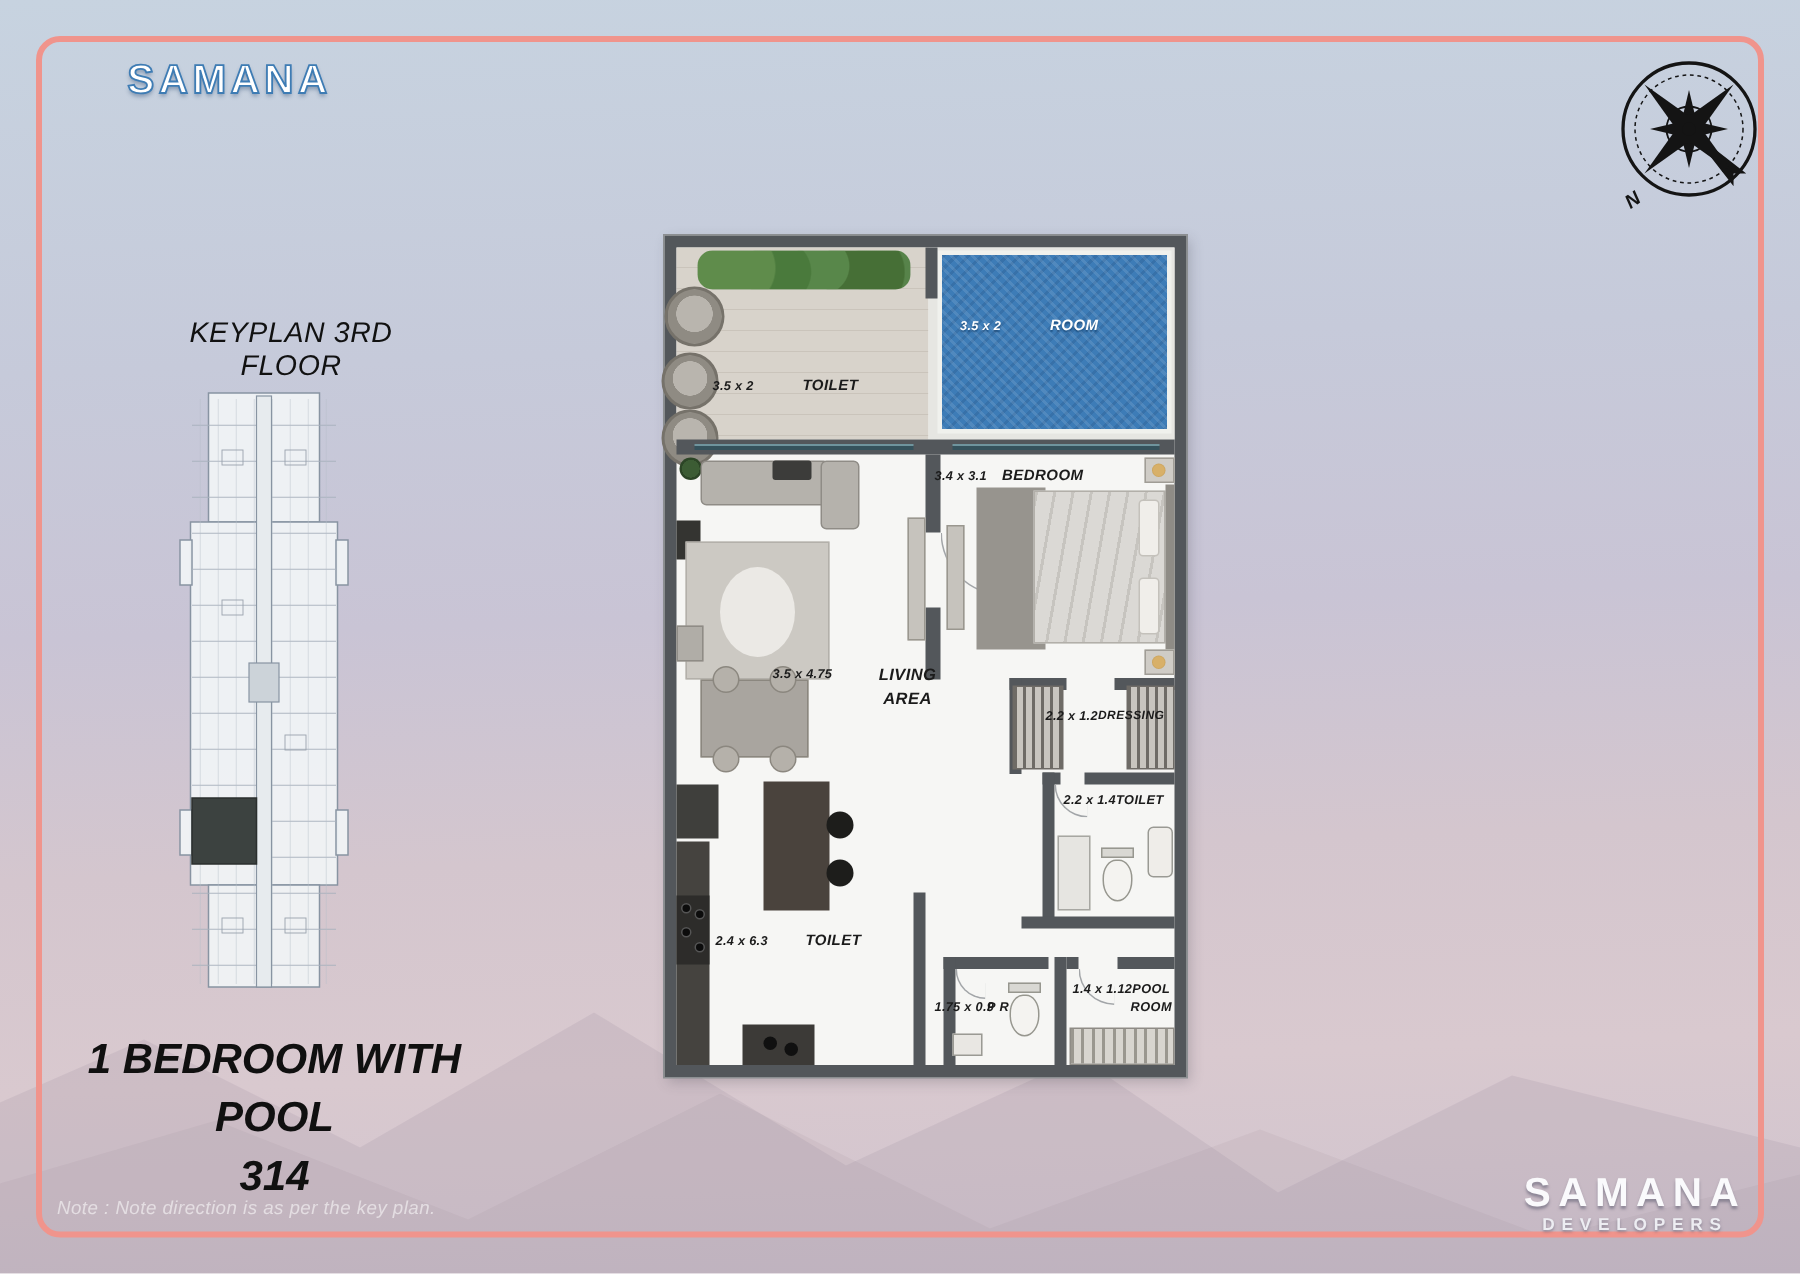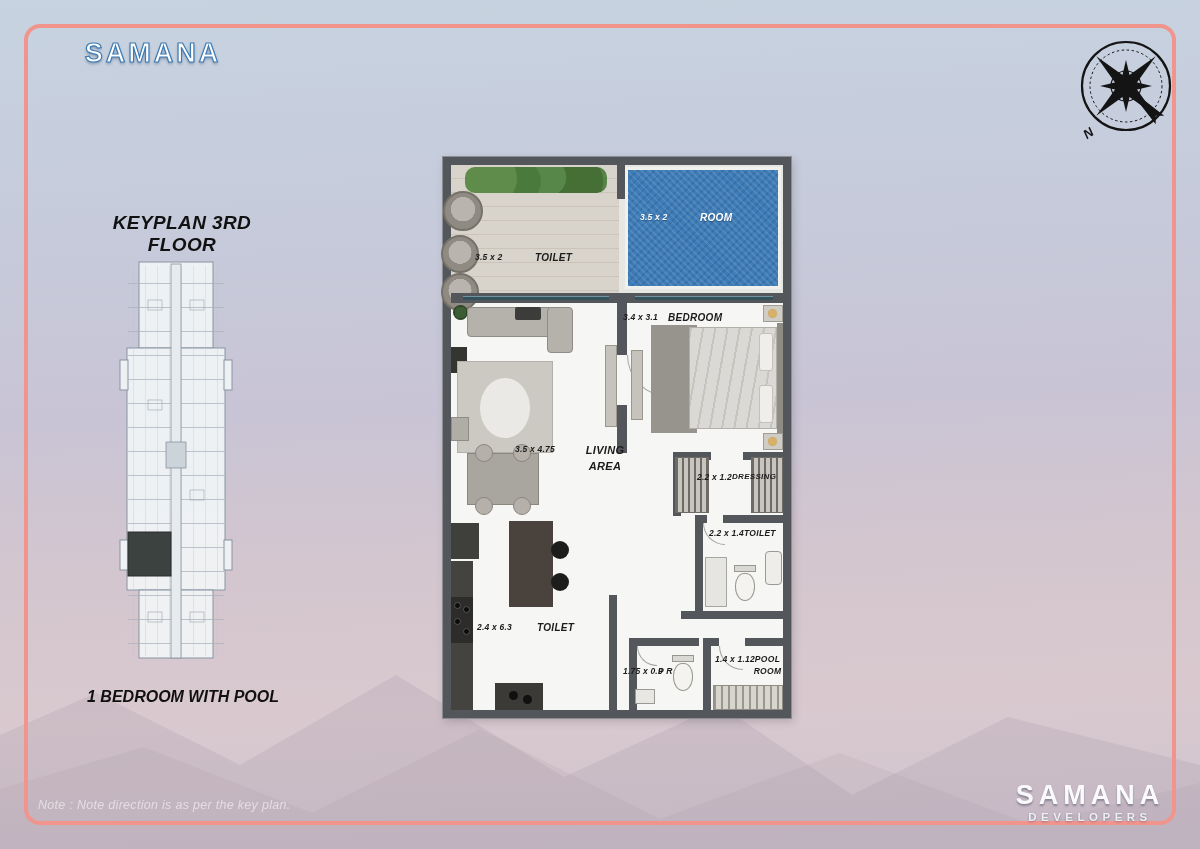--- a/index.html
+++ b/index.html
@@ -24,27 +24,27 @@
   .logo-top{font-weight:700;font-size:27px;letter-spacing:3px;color:#ffffff;
     -webkit-text-stroke:1.2px #3e7cb4;text-shadow:0 2px 3px rgba(40,70,110,.45);}
   .logo-bottom{margin-top:-7px;font-weight:700;font-size:40px;letter-spacing:0px;color:#2e73b2;
     font-family:"Liberation Serif",serif;font-style:italic;
     text-shadow:1px 2px 2px rgba(30,60,100,.35);}
 
   
   .compass{position:absolute;left:1076px;top:38px;width:100px;height:104px;}
 
   
-  .keyplan-title{position:absolute;left:82px;top:212px;width:200px;text-align:center;
-    font-style:italic;font-weight:700;font-size:19px;color:#111;letter-spacing:.4px;}
+  .keyplan-title{position:absolute;left:94px;top:212px;width:200px;text-align:center;
+    font-style:italic;font-weight:400;font-size:19px;color:#111;letter-spacing:.4px;}
   .keyplan-svg{position:absolute;left:110px;top:260px;width:132px;height:404px;}
 
   
   .unit-title{position:absolute;left:48px;top:686px;width:270px;text-align:center;
-    font-style:italic;font-weight:800;font-size:16px;color:#101010;line-height:1.4;}
+    font-style:italic;font-weight:800;font-size:28px;color:#101010;line-height:1.4;}
 
   
   .note{position:absolute;left:38px;top:798px;font-style:italic;font-size:12.5px;
     color:rgba(255,255,255,.55);letter-spacing:.3px;}
 
   
   .developer{position:absolute;left:1010px;top:780px;width:160px;text-align:center;line-height:1.15;}
   .dev-top{font-size:27px;font-weight:700;letter-spacing:5px;color:#fafafc;
     text-shadow:0 2px 2px rgba(90,90,110,.55);}
   .dev-bottom{font-size:11.5px;font-weight:700;letter-spacing:4.5px;color:#ededf2;
@@ -256,20 +256,21 @@
     <rect x="38" y="140" width="14" height="10"></rect>
       <rect x="80" y="230" width="14" height="10"></rect>
     <rect x="38" y="352" width="14" height="10"></rect>
       <rect x="80" y="352" width="14" height="10"></rect>
   </g>
   <rect x="18" y="272" width="43" height="44" fill="#3c4240" stroke="#2b2f2e" stroke-width="1"></rect>
 </svg>
 
 <div class="unit-title">
   <div>1 BEDROOM WITH POOL</div>
+  <div>314</div>
 </div>
 
 <div class="note">Note : Note direction is as per the key plan.</div>
 
 <div class="developer">
   <div class="dev-top">SAMANA</div>
   <div class="dev-bottom">DEVELOPERS</div>
 </div>
 
 <div class="plan">

